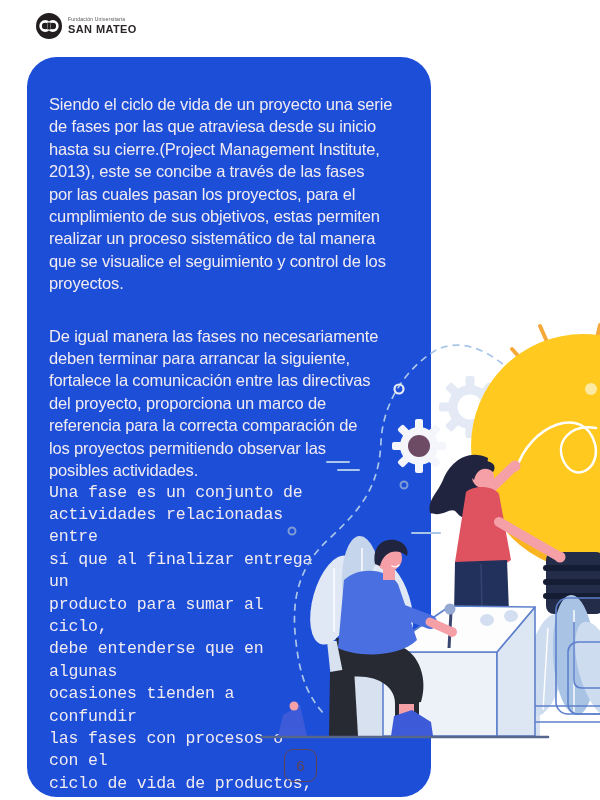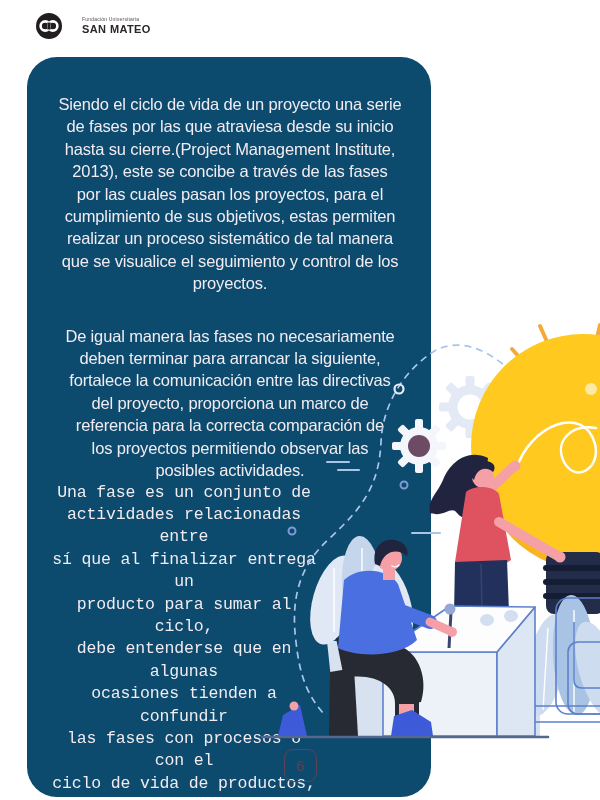--- a/index.html
+++ b/index.html
@@ -2,29 +2,29 @@
 <html><head>
 <meta charset="utf-8">
 <style>
   html,body{margin:0;padding:0;}
   body{width:600px;height:800px;overflow:hidden;background:#ffffff;
        font-family:"Liberation Sans", sans-serif;}
   #page{position:relative;width:600px;height:800px;background:#ffffff;}
 
   
   #header{position:absolute;left:0;top:0;width:600px;height:57px;background:#ffffff;z-index:5;}
-  .brand{position:absolute;left:36px;top:13px;display:flex;align-items:center;gap:20px;}
+  .brand{position:absolute;left:36px;top:13px;display:flex;align-items:center;gap:6px;}
   .brand-mark{width:26px;height:26px;}
   .brand-text{display:flex;flex-direction:column;line-height:1;}
   .brand-line1{font-size:5px;color:#55504f;letter-spacing:.2px;margin-bottom:1.5px;}
   .brand-line2{font-size:11px;font-weight:bold;color:#2b2628;letter-spacing:.4px;}
 
   
   #panel{position:absolute;left:27px;top:57px;width:404px;height:740px;
-         background:#0c4a6e;border-radius:30px;z-index:1;text-align:center;}
+         background:#1d4ed8;border-radius:30px;z-index:1;}
   #panel-inner{padding:36px 20px 0 22px;}
   .para{white-space:pre-line;color:#F2ECF1;font-size:16.5px;line-height:22.4px;
         letter-spacing:-0.15px;font-weight:400;margin:0;}
   #p2{margin-top:30px;}
   #p3{max-width:270px;font-family:Liberation Mono, monospace;}
 
   
   #page-number-badge{position:absolute;left:284px;top:749px;width:31px;height:31px;
         border:1.6px solid #5C4356;border-radius:9px;color:#5C4356;z-index:4;
         display:flex;align-items:center;justify-content:center;font-size:15px;}

